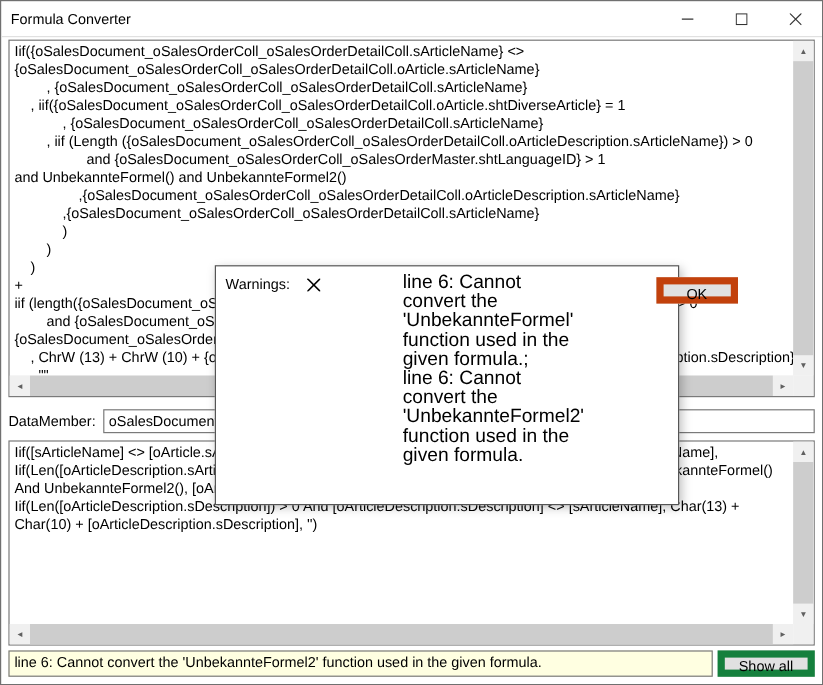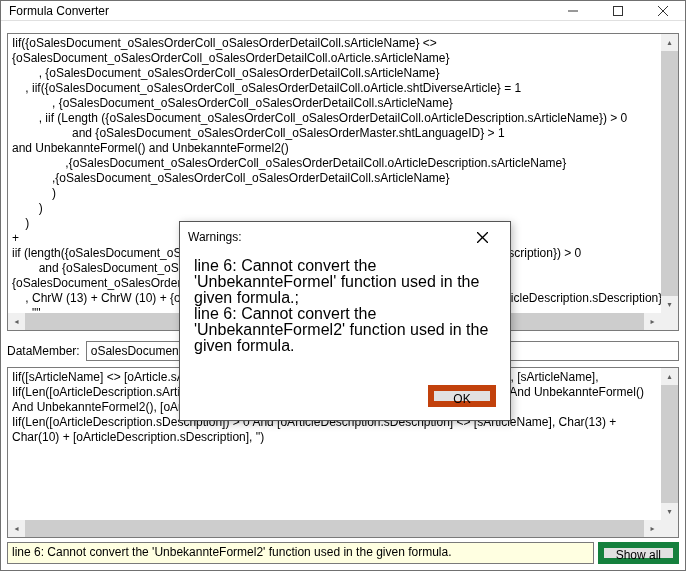--- a/index.html
+++ b/index.html
@@ -8,21 +8,21 @@
     font-family: "Segoe UI", Tahoma, sans-serif;
     font-size: 12px;
     background: #fff;
     width: 686px;
     height: 571px;
     overflow: hidden;
     position: relative;
     border: 1px solid #707070;
   }
   .titlebar {
-    height: 20px;
+    height: 30px;
     display: flex;
     align-items: center;
     padding-left: 8px;
     border-bottom: 1px solid #e0e0e0;
   }
   .titlebar .title { flex: 1; font-size: 12px; color: #000; }
   .titlebar .winbtn {
     width: 45px; height: 29px;
     display: flex; align-items: center; justify-content: center;
     color: #555;
@@ -142,27 +142,27 @@
     font-family: inherit;
     font-size: 12px;
     cursor: default;
   }
 
   
   .dialog {
     position: absolute;
     left: 178px;
     top: 220px;
-    width: 332px;
+    width: 387px;
     height: 200px;
     background: #fff;
     border: 1px solid #555;
     box-shadow: 2px 2px 8px rgba(0,0,0,0.25);
     display: flex;
-    flex-direction: column;
+    gap: 32px;
   }
   .dialog .dlg-title {
     height: 30px;
     display: flex;
     align-items: center;
     padding: 0 8px;
   }
   .dialog .dlg-title span { flex:1; font-size:12px; }
   .dialog .dlg-close {
     width: 40px; height: 28px;

